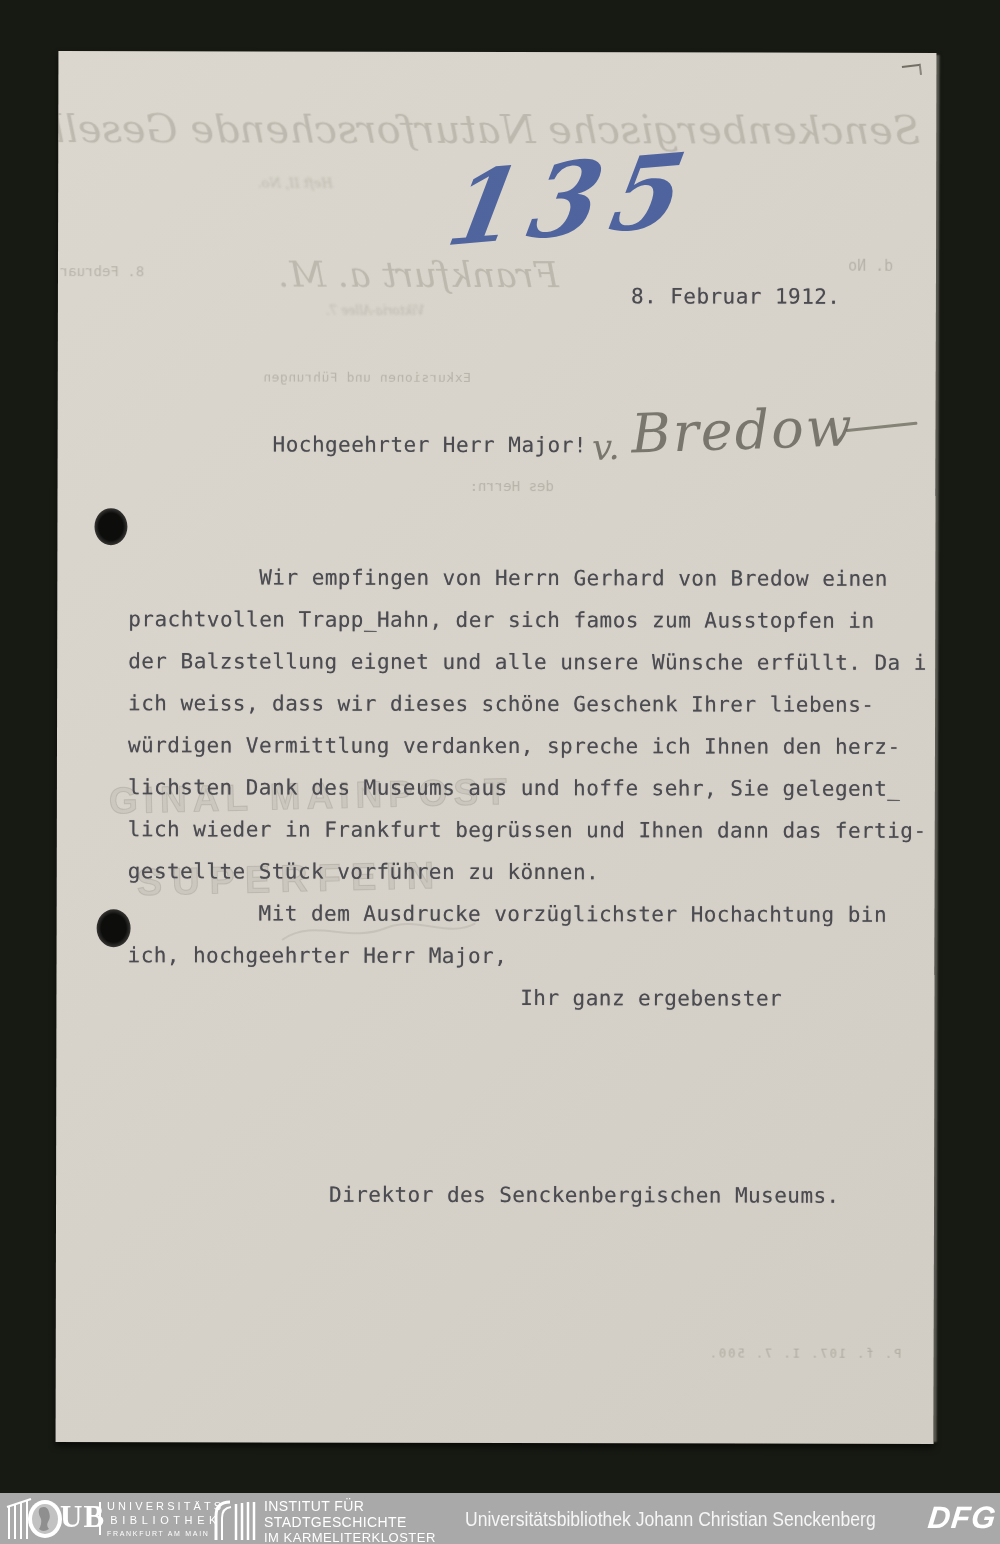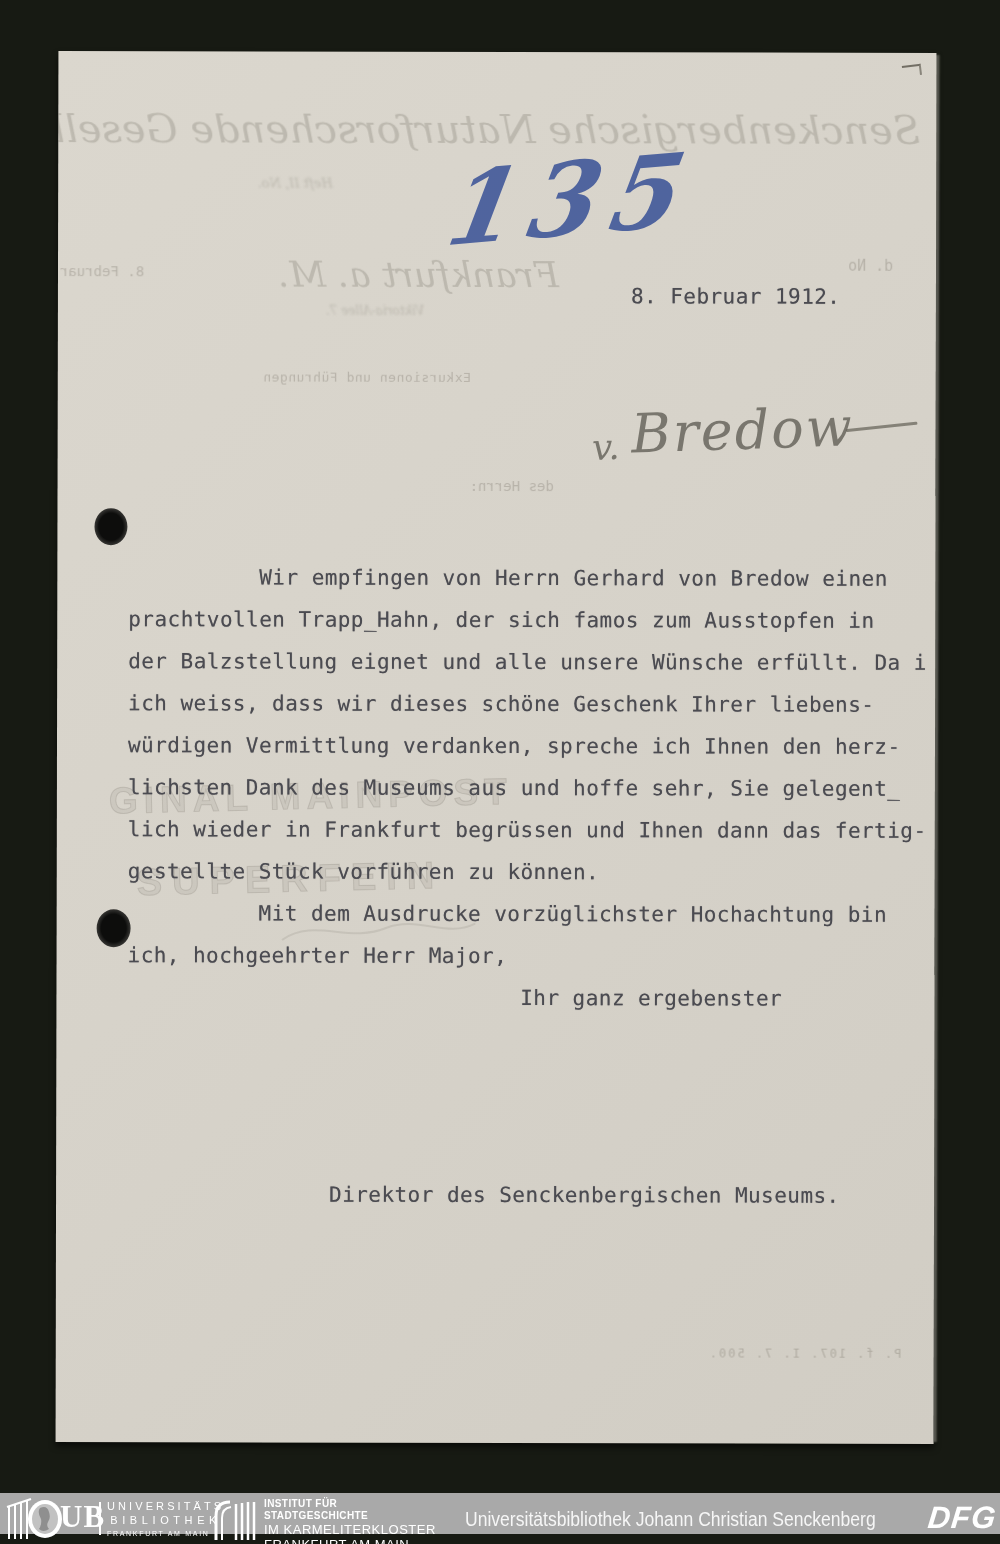--- a/index.html
+++ b/index.html
@@ -35,33 +35,33 @@
           border-radius:2px;margin:0 0 16px -8px;transform:rotate(-4deg);}
   .hole{position:absolute;border-radius:50%;
         background:radial-gradient(ellipse at center,#0d0d0c 52%,rgba(13,13,12,.8) 70%,rgba(70,66,58,.35) 86%,rgba(0,0,0,0) 100%);}
   .hole1{left:37px;top:457px;width:33px;height:37px;}
   .hole2{left:40px;top:858px;width:34px;height:38px;}
   .corner-mark{position:absolute;left:844px;top:12px;width:17px;height:9px;
         border-top:2px solid rgba(72,68,58,.7);border-right:2px solid rgba(72,68,58,.55);
         transform:rotate(-7deg);}
   .scribble{position:absolute;left:222px;top:860px;opacity:.55;}
   
-  .footer{position:absolute;left:0;top:1493px;width:1000px;height:41px;background:#a9a9a9;color:#ffffff;}
+  .footer{position:absolute;left:0;top:1493px;width:1000px;height:51px;background:#a9a9a9;color:#ffffff;}
   .ub-spines{position:absolute;left:6px;top:5px;}
   .ub-emblem{position:absolute;left:26px;top:6px;}
   .ub-abbr{position:absolute;left:60px;top:6px;font-family:"Liberation Serif",serif;
            font-weight:bold;font-size:31px;letter-spacing:1px;}
   .ub-divider{position:absolute;left:99px;top:9px;width:2px;height:33px;background:#ffffff;}
   .ub-text{position:absolute;left:107px;top:8px;line-height:1;}
   .ub-text .l1{font-size:11px;letter-spacing:3.1px;margin-bottom:3px;}
   .ub-text .l2{font-size:11px;letter-spacing:4.6px;margin-bottom:4px;text-align:center;}
   .ub-text .l3{font-size:7px;letter-spacing:1.7px;}
   .inst-arch{position:absolute;left:212px;top:5px;}
   .inst-text{position:absolute;left:264px;top:6px;line-height:1;}
-  .inst-text .b{font-size:10px;font-weight:bold;letter-spacing:.4px;margin-bottom:2px;}
+  .inst-text .b{font-size:14px;font-weight:normal;letter-spacing:.4px;margin-bottom:2px;}
   .inst-text .s{font-size:13px;letter-spacing:.5px;margin-top:2px;}
   .lib-name{position:absolute;left:465px;top:15px;font-size:19.5px;color:#f6f6f6;
             transform:scaleX(.9);transform-origin:left center;white-space:nowrap;}
   .dfg{position:absolute;left:928px;top:7px;font-size:31px;font-weight:800;font-style:italic;
        letter-spacing:1px;transform:skewX(-6deg);}
 </style>
 </head>
 <body>
 
 <div class="stage">
@@ -81,20 +81,21 @@
     <div class="bleed bleed-mono mir" style="left:652px;top:1294px;font-size:12px;letter-spacing:2px;color:rgba(108,103,92,.33);">P. f. 107. I. 7. 500.</div>
 
     <svg class="scribble" width="200" height="36" viewBox="0 0 200 36">
       <path d="M4,28 C36,6 70,32 108,16 C140,4 168,26 196,12" fill="none" stroke="rgba(110,106,96,.28)" stroke-width="2" stroke-linecap="round"></path>
     </svg>
 
     <div class="folio">135</div>
 
     <div class="typed" style="left:573px;top:232px;">8. Februar 1912.</div>
 
+    <div class="typed" style="left:215px;top:381px;">Hochgeehrter Herr Major!</div>
 
     <div class="pencil">
       <span class="v">v.</span><span class="name">Bredow</span><span class="flourish"></span>
     </div>
 
     <div class="typed letter-body" style="left:71px;top:505px;">          Wir empfingen von Herrn Gerhard von Bredow einen
 prachtvollen Trapp_Hahn, der sich famos zum Ausstopfen in
 der Balzstellung eignet und alle unsere Wünsche erfüllt. Da i
 ich weiss, dass wir dieses schöne Geschenk Ihrer liebens-
 würdigen Vermittlung verdanken, spreche ich Ihnen den herz-

